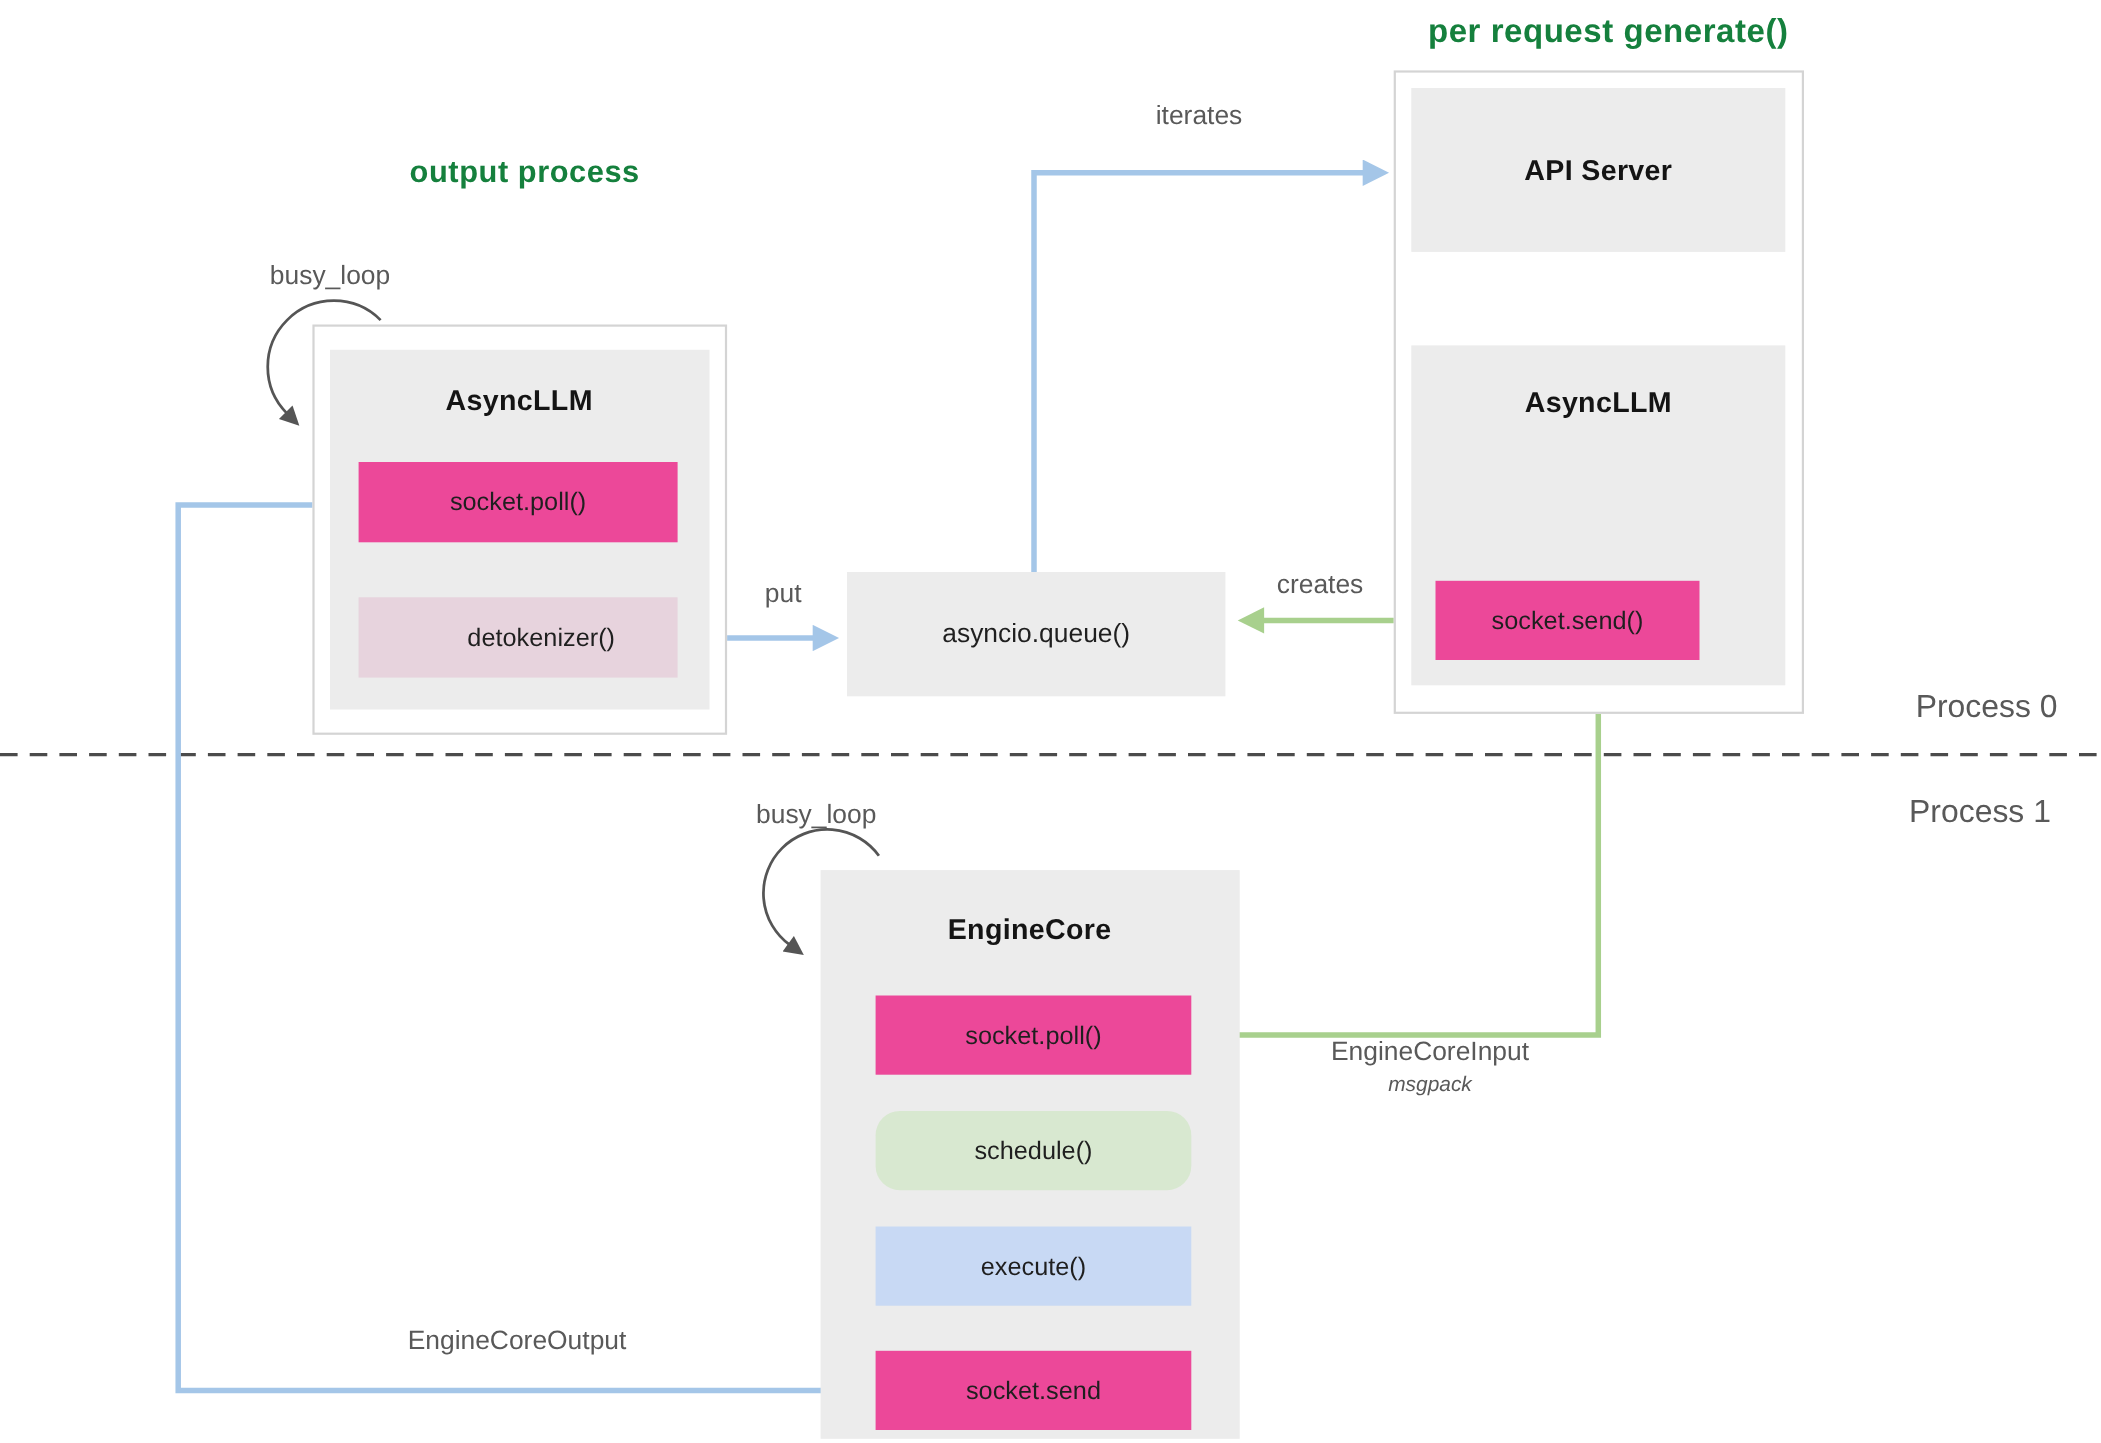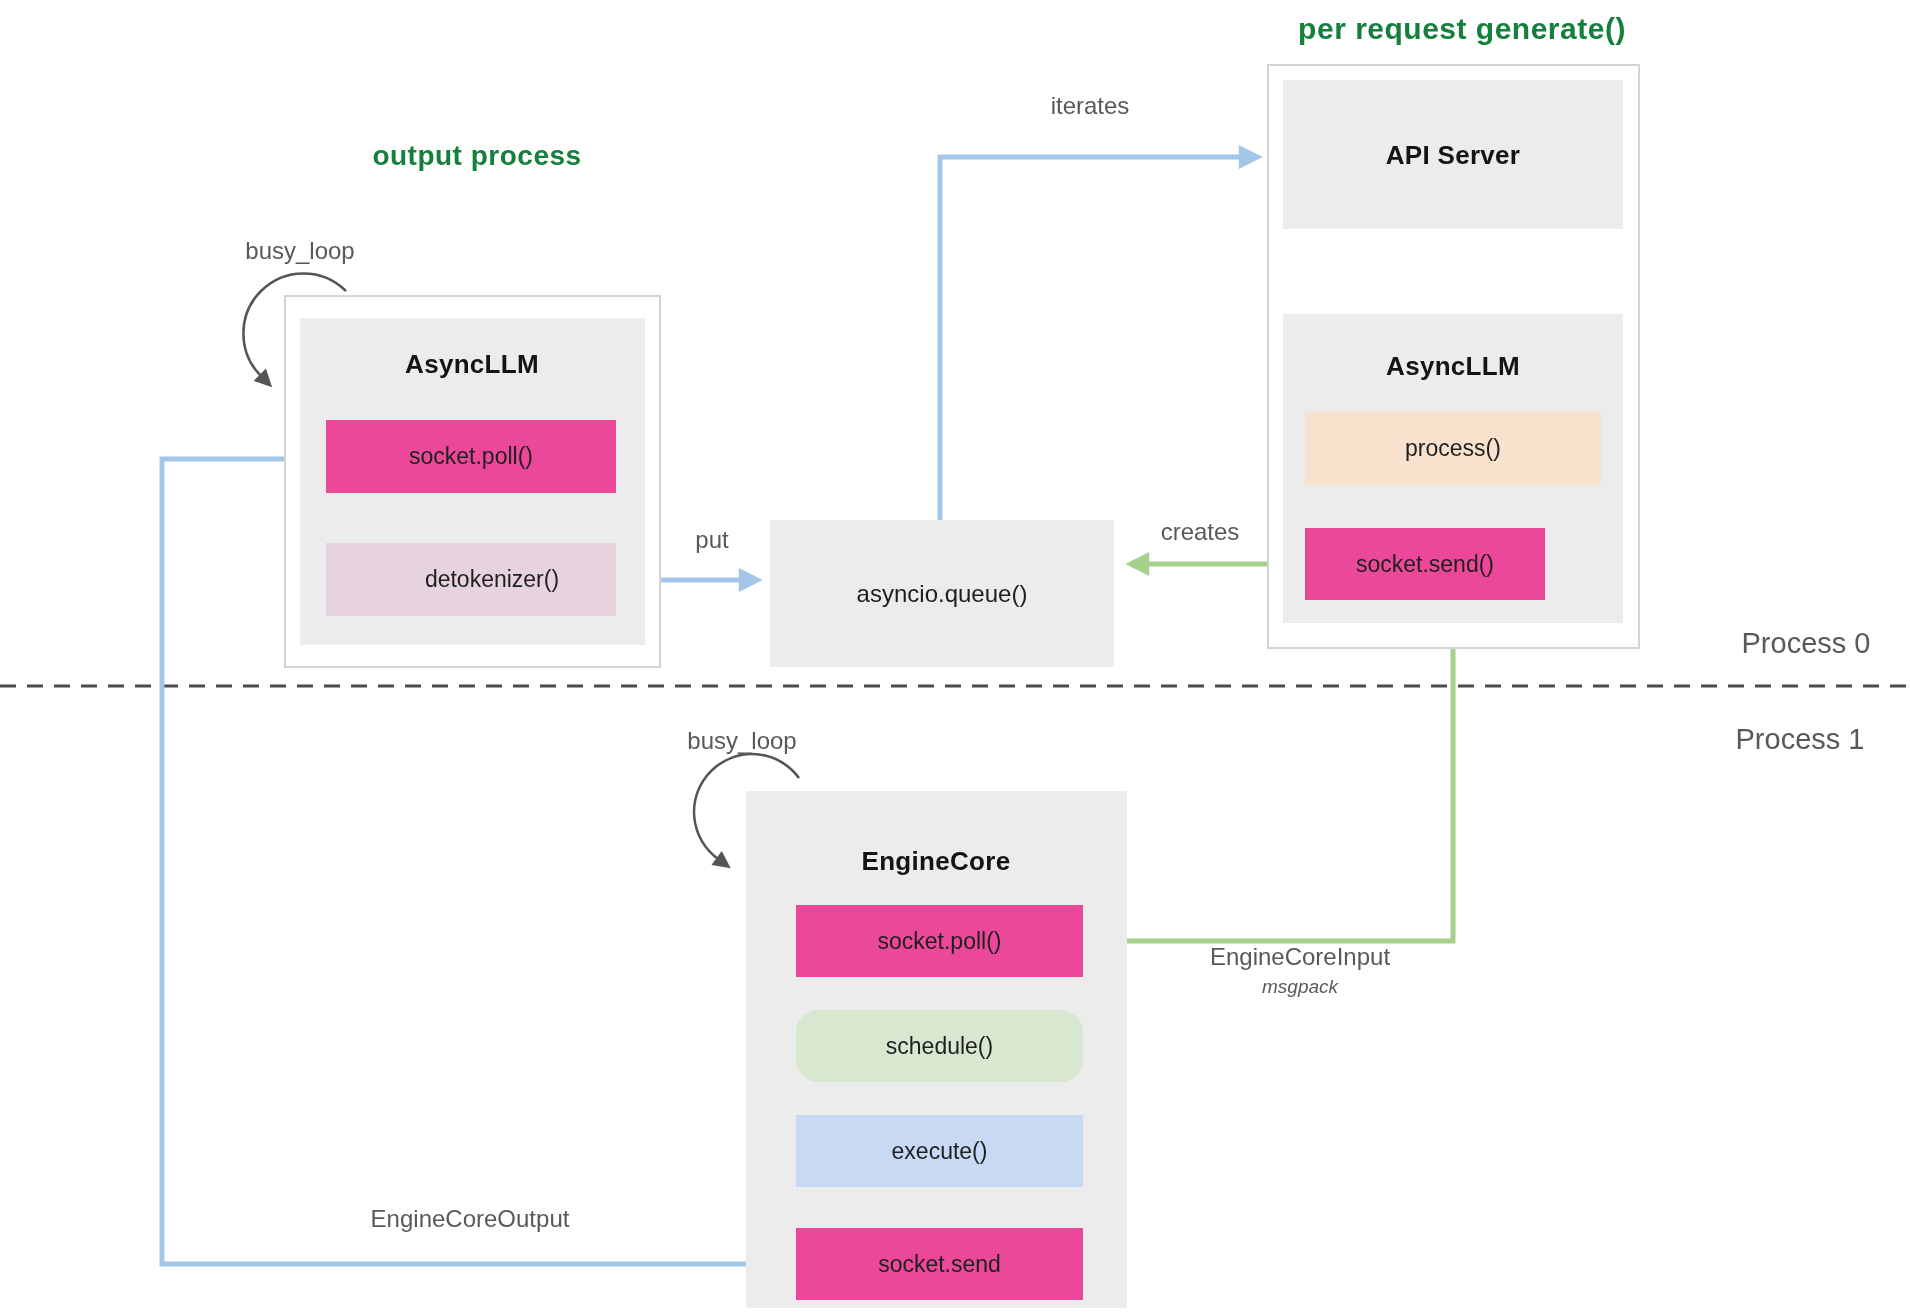--- a/index.html
+++ b/index.html
@@ -69,32 +69,31 @@
 
   <div class="abs center-txt section-title" style="left:477px;top:156px;">output process</div>
   <div class="abs center-txt section-title big-title" style="left:1462px;top:29px;">per request generate()</div>
 
   <div class="abs container-box" style="left:284px;top:295px;width:377px;height:373px;"></div>
   <div class="abs node-box" style="left:300px;top:318px;width:345px;height:327px;"></div>
   <div class="abs center-txt node-title" style="left:472px;top:364px;">AsyncLLM</div>
   <div class="abs method-box fill-yellow" style="left:326px;top:420px;width:290px;height:73px;">socket.poll()</div>
   <div class="abs method-box fill-pink" style="left:326px;top:543px;width:290px;height:73px;">detokenizer()</div>
 
-  <div class="abs node-box method-box" style="left:770px;top:520px;width:344px;height:147px;font-size:24px;">asyncio.queue()</div>
+  <div class="abs node-box method-box" style="left:770px;top:520px;width:344px;height:113px;font-size:24px;">asyncio.queue()</div>
 
   <div class="abs container-box" style="left:1267px;top:64px;width:373px;height:585px;"></div>
   <div class="abs node-box" style="left:1283px;top:80px;width:340px;height:149px;"></div>
   <div class="abs center-txt node-title" style="left:1453px;top:155px;">API Server</div>
   <div class="abs node-box" style="left:1283px;top:314px;width:340px;height:309px;"></div>
   <div class="abs center-txt node-title" style="left:1453px;top:366px;">AsyncLLM</div>
-  <div class="abs method-box fill-peach" style="left:1305px;top:412px;width:296px;height:73px;">process()</div>
   <div class="abs method-box fill-yellow" style="left:1305px;top:528px;width:240px;height:72px;">socket.send()</div>
 
   <div class="abs node-box" style="left:746px;top:791px;width:381px;height:517px;"></div>
-  <div class="abs center-txt node-title" style="left:936px;top:845px;margin-top:16px;">EngineCore</div>
+  <div class="abs center-txt node-title" style="left:936px;top:845px;">EngineCore</div>
   <div class="abs method-box fill-yellow" style="left:796px;top:905px;width:287px;height:72px;">socket.poll()</div>
   <div class="abs method-box fill-green" style="left:796px;top:1010px;width:287px;height:72px;">schedule()</div>
   <div class="abs method-box fill-blue" style="left:796px;top:1115px;width:287px;height:72px;">execute()</div>
   <div class="abs method-box fill-yellow" style="left:796px;top:1228px;width:287px;height:72px;">socket.send</div>
 
   <div class="abs center-txt gray-label" style="left:300px;top:251px;">busy_loop</div>
   <div class="abs center-txt gray-label" style="left:742px;top:741px;">busy_loop</div>
   <div class="abs center-txt gray-label" style="left:1090px;top:106px;">iterates</div>
   <div class="abs center-txt gray-label" style="left:712px;top:540px;">put</div>
   <div class="abs center-txt gray-label" style="left:1200px;top:532px;">creates</div>

